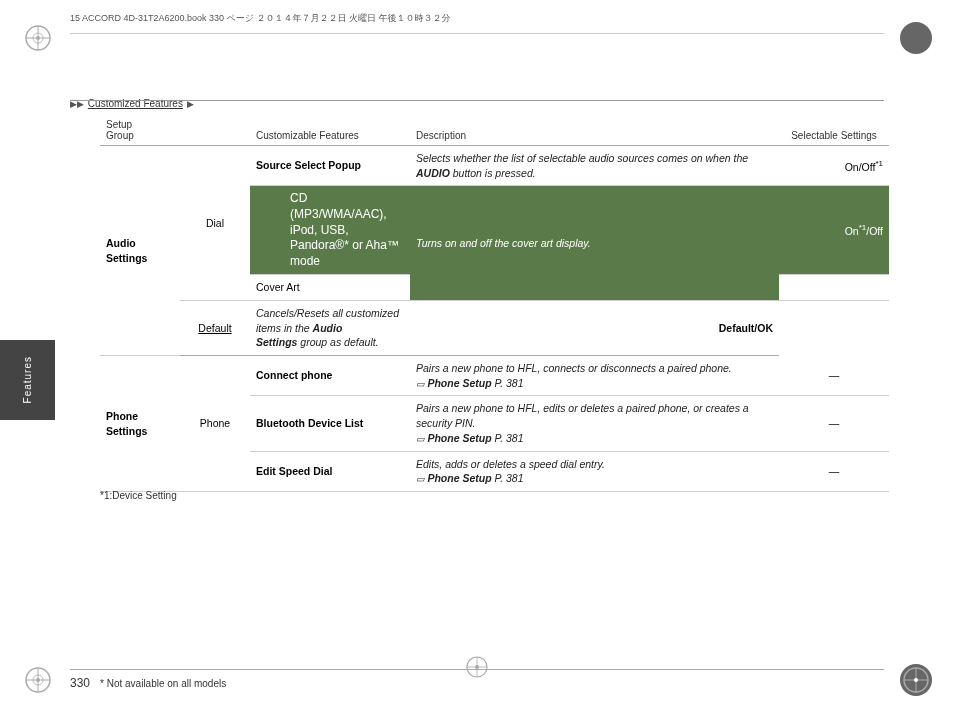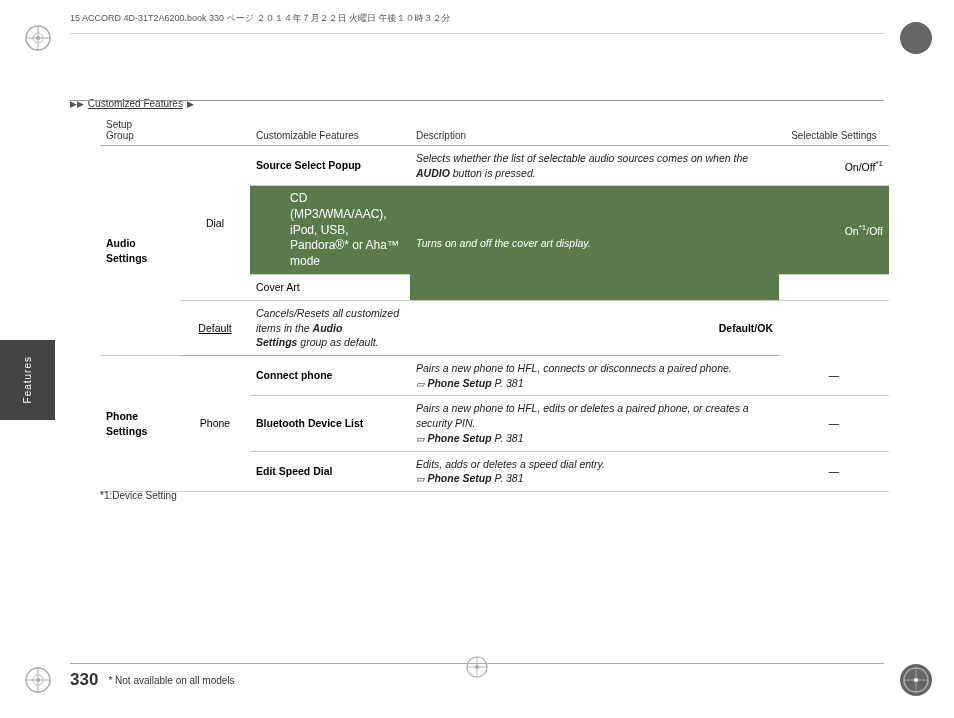--- a/index.html
+++ b/index.html
@@ -176,22 +176,22 @@
       border-top: 1px solid #aaa;
       padding-top: 6px;
       display: flex;
       align-items: center;
       gap: 10px;
       font-size: 10px;
       color: #333;
     }
 
     .page-num {
-      font-weight: bold;
-      font-size: 17px;
+      font-weight: normal;
+      font-size: 12px;
     }
 
     
     sup {
       font-size: 8px;
       vertical-align: super;
     }
   </style>
 </head>
 <body>

